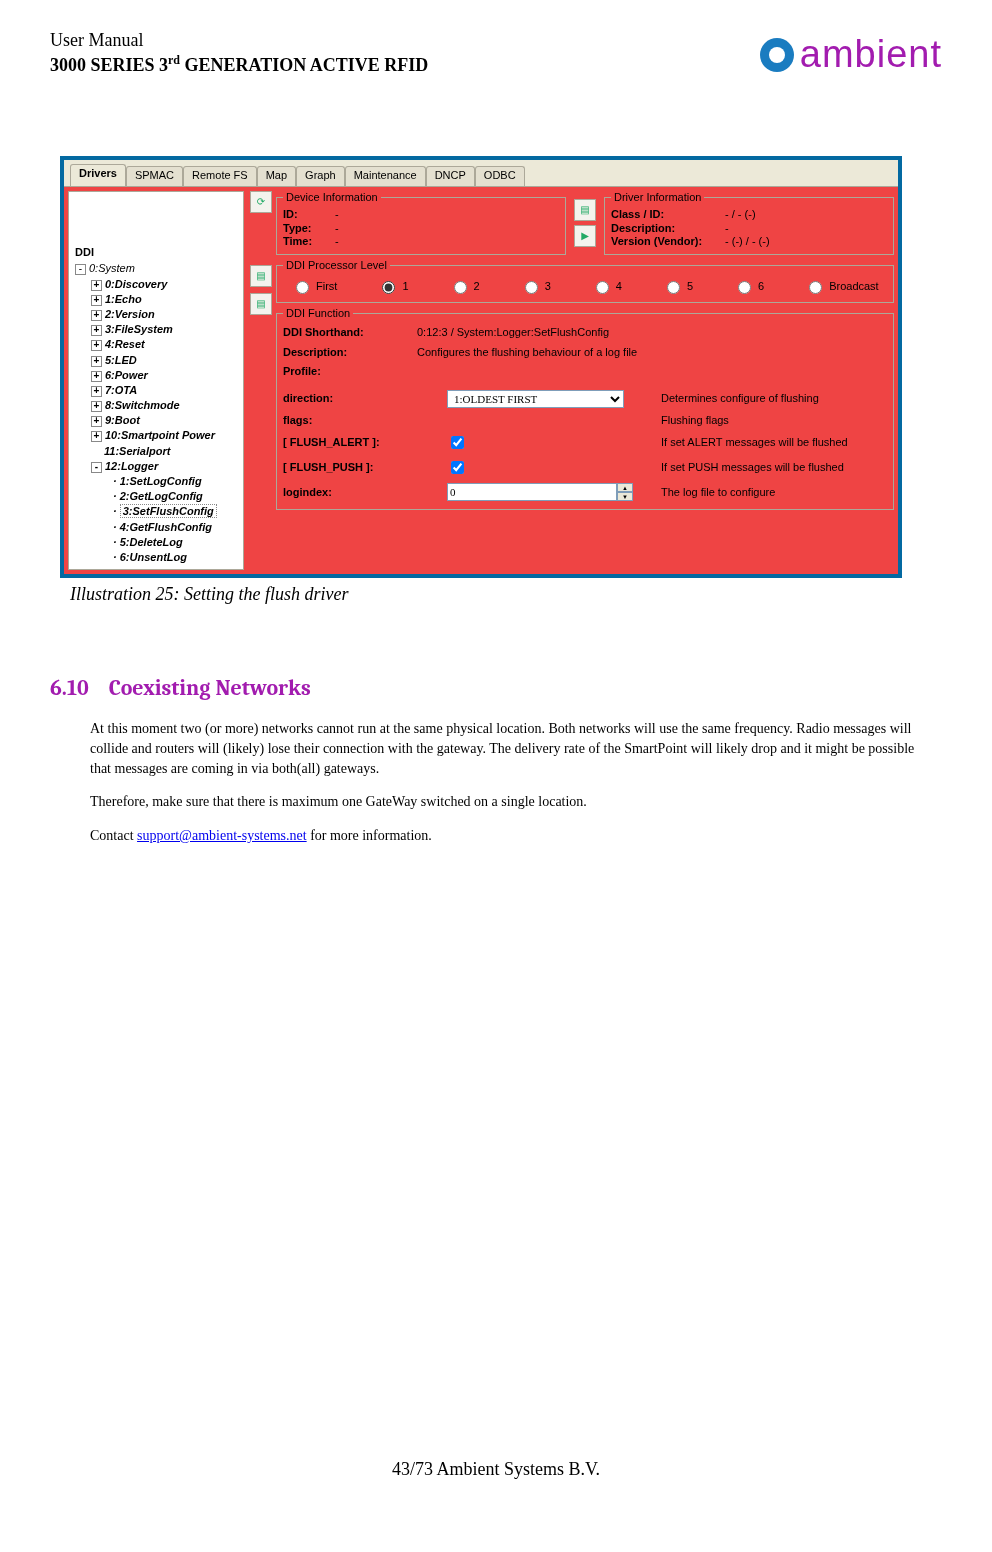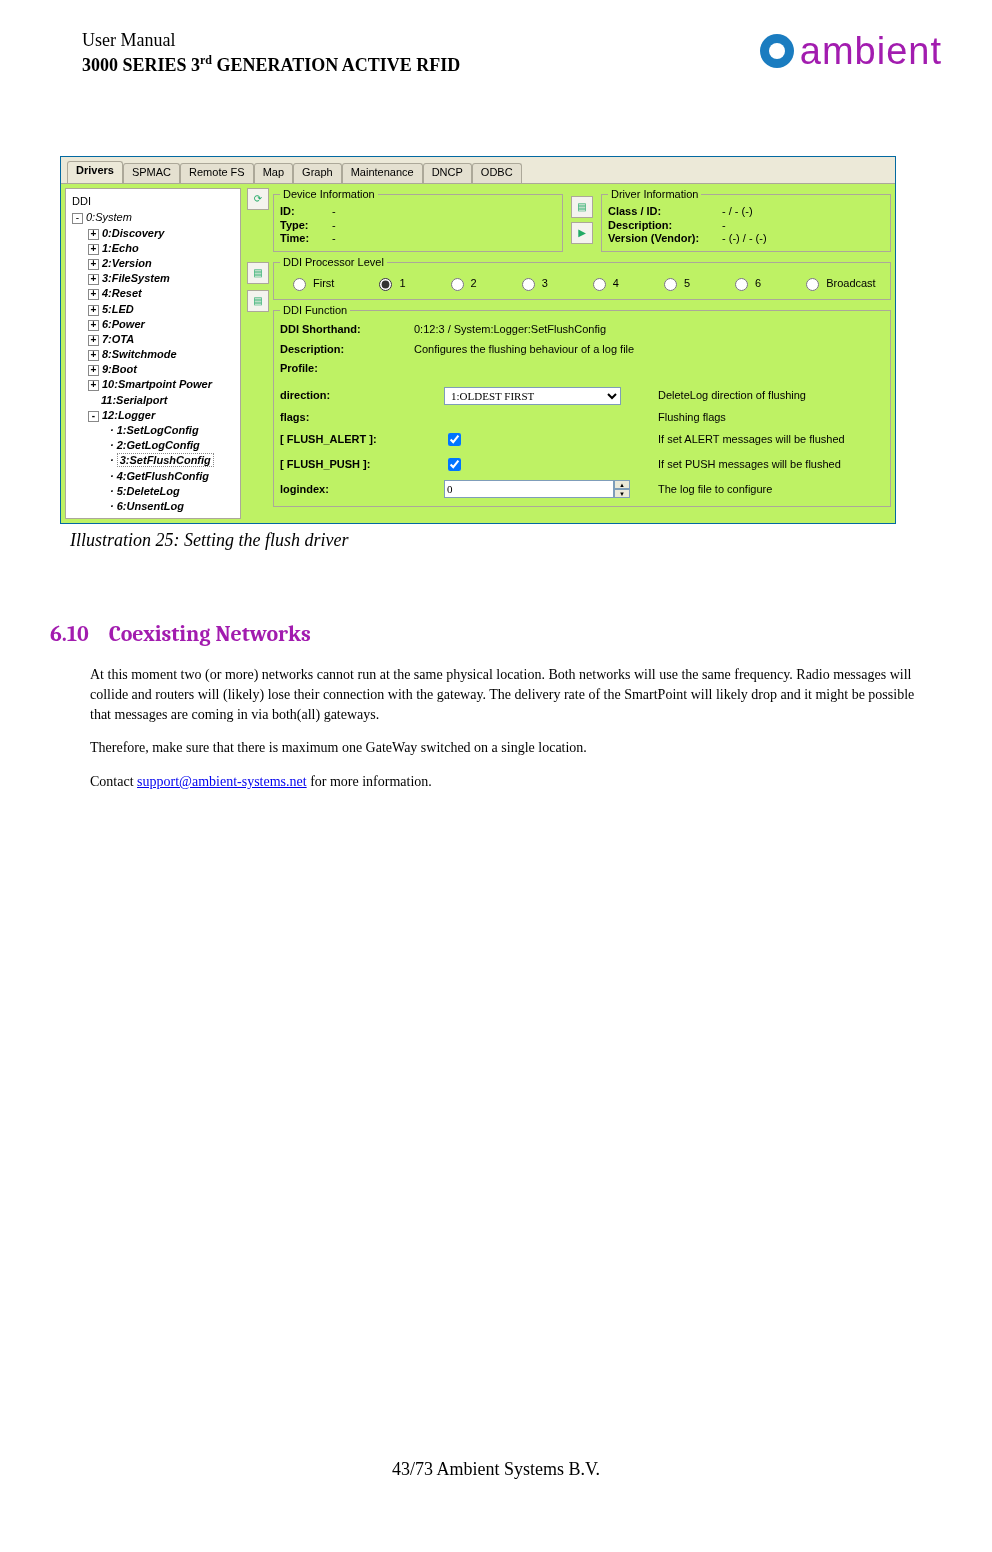--- a/index.html
+++ b/index.html
@@ -13,22 +13,21 @@
   }
   .page {
     padding: 30px 50px 20px 50px;
     position: relative;
     min-height: 1500px;
     box-sizing: border-box;
   }
   .header {
     display: flex;
     justify-content: space-between;
-    align-items: center;
-    margin-left: 32px;
+    align-items: flex-end;
   }
   .header-left { }
   .um { font-size: 18px; }
   .series { font-size: 18px; font-weight: bold; margin-top:2px;}
   .sup { font-size: 12px; vertical-align: super; }
 
   .logo {
     display: flex;
     align-items: center;
     gap: 6px;
@@ -50,26 +49,26 @@
   }
   .logo-text { font-size: 38px; color:#a21caf; letter-spacing:1px; font-family: Liberation Sans, sans-serif;}
 
   .figure {
     margin-top: 80px;
     margin-left: 10px;
   }
 
   
   .app {
-    border:1px solid #0369a1;
+    border:4px solid #0369a1;
     width: 834px;
     font-family: Tahoma, Arial, sans-serif;
     font-size: 11px;
     color:#000;
-    background:#bef264;
+    background:#ef4444;
     line-height: 1.2;
   }
   .tabs {
     display:flex;
     background:#ece9d8;
     border-bottom:1px solid #aca899;
     padding-left:6px;
     padding-top:4px;
     padding-bottom:0;
   }
@@ -97,21 +96,21 @@
     display:flex;
   }
   .sidebar {
     width:170px;
     background:#fff;
     border:1px solid #aca899;
     margin:4px;
     padding:4px 2px 4px 2px;
     font-family: Tahoma, Arial, sans-serif;
   }
-  .sidebar-title { font-weight:normal; padding:2px 4px; }
+  .sidebar-title { font-weight:bold; padding:2px 4px;margin-top:48px; }
   .tree { list-style:none; margin:0; padding:0 0 0 4px; }
   .tree li { white-space:nowrap; font-style: italic; font-size:11px; padding:1px 0;}
   .tree li::before { content:""; }
   .expander {
     display:inline-block; width:9px; height:9px;
     border:1px solid #888; text-align:center;
     line-height:7px; font-size:10px; font-style:normal;
     margin-right:3px; background:#fff;
   }
   .tree .sub { padding-left: 22px; }
@@ -355,21 +354,21 @@
                 <span>0:12:3 / System:Logger:SetFlushConfig</span>
               <span class="lbl">Description:</span>
                 <span>Configures the flushing behaviour of a log file</span>
               <span class="lbl">Profile:</span>
                 <span></span>
             </div>
             <div style="height:8px"></div>
             <div class="func-grid" id="funcrows">
                 <span class="lbl">direction:</span>
                 <div><select class="win"><option>1:OLDEST FIRST</option></select></div>
-                <span>DeleteLog direction of flushing</span>
+                <span>Determines configure of flushing</span>
                 <span class="lbl">flags:</span>
                 <div></div>
                 <span>Flushing flags</span>
                 <span class="lbl">[ FLUSH_ALERT ]:</span>
                 <div><input type="checkbox" checked="" style=""></div>
                 <span>If set ALERT messages will be flushed</span>
                 <span class="lbl">[ FLUSH_PUSH ]:</span>
                 <div><input type="checkbox" checked="" style=""></div>
                 <span>If set PUSH messages will be flushed</span>
                 <span class="lbl">logindex:</span>

